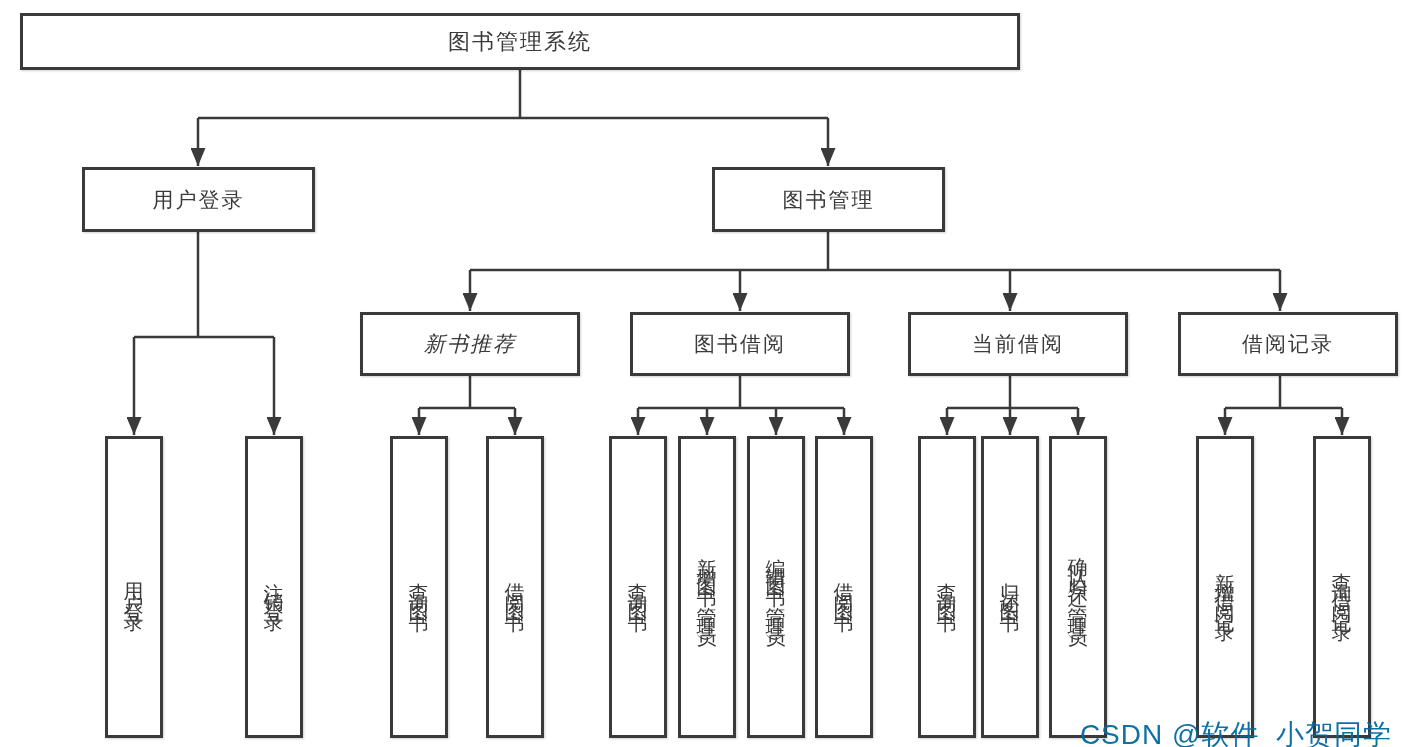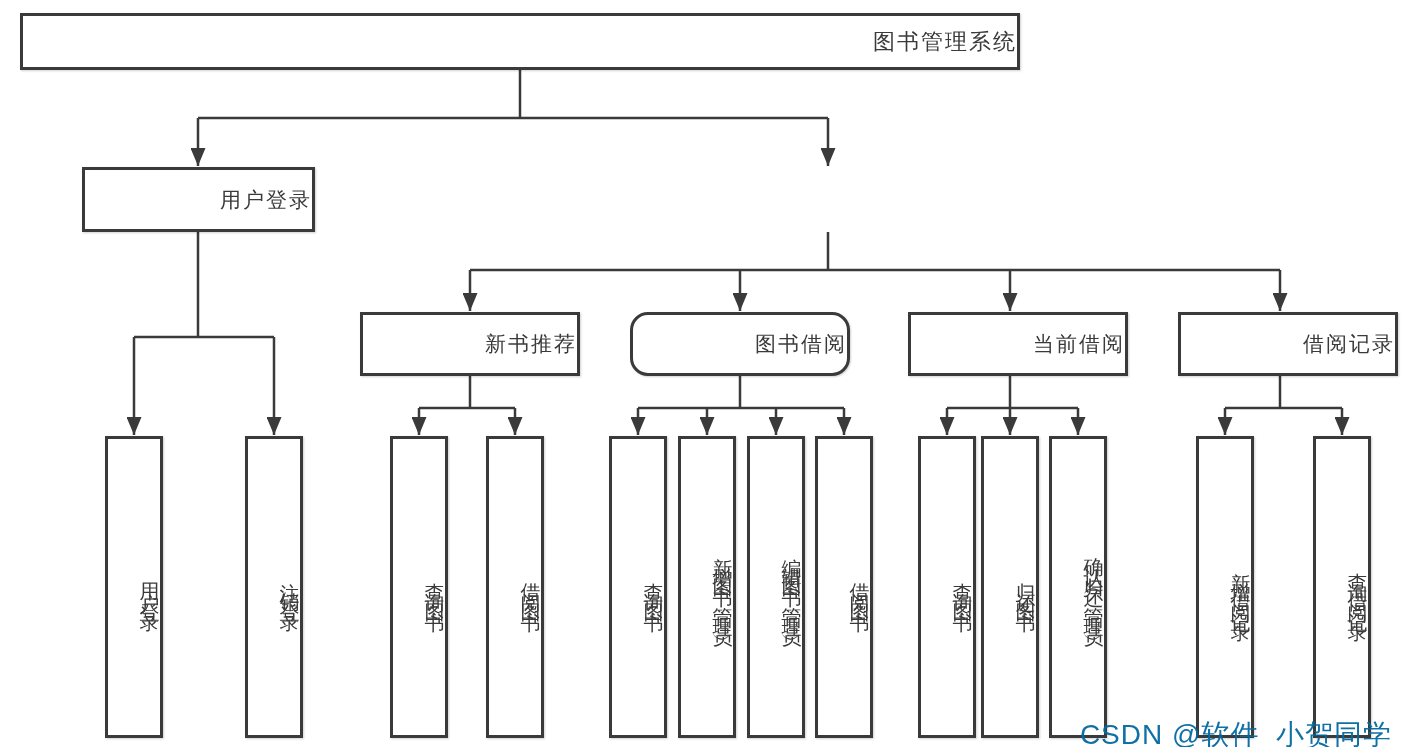--- a/index.html
+++ b/index.html
@@ -3,21 +3,21 @@
 <meta charset="utf-8">
 <style>
   html,body{margin:0;padding:0;background:#ffffff;}
   .stage{
     position:relative;width:1405px;height:747px;background:#ffffff;overflow:hidden;
     font-family:"Liberation Sans","DejaVu Sans",sans-serif;color:#3a3a3a;
   }
   .wires{position:absolute;left:0;top:0;}
   .node{
     position:absolute;box-sizing:border-box;background:#ffffff;
-    border:3px solid #3a3a3a;display:flex;align-items:center;justify-content:flex-end;
+    border:3px solid #3a3a3a;display:flex;align-items:center;justify-content:center;
     box-shadow:1px 1px 2px rgba(0,0,0,0.18);
   }
   .node span{white-space:nowrap;}
   .lvl1 span{font-size:22px;letter-spacing:2px;}
   .lvl2 span,.lvl3 span{font-size:21px;letter-spacing:2px;}
   .leaf span{
     writing-mode:vertical-rl;text-orientation:mixed;
     font-size:20px;line-height:1;letter-spacing:10px;
   }
   .watermark{
@@ -94,25 +94,28 @@
     </g>
   </svg>
 
   <div class="node lvl1" style="left:20px;top:13px;width:1000px;height:57px;">
     <span>图书管理系统</span>
   </div>
 
   <div class="node lvl2" style="left:82px;top:167px;width:233px;height:65px;">
     <span>用户登录</span>
   </div>
+  <div class="node lvl2" style="left:712px;top:167px;width:233px;height:65px;">
+    <span>图书管理</span>
+  </div>
 
-  <div class="node lvl3" style="left:360px;top:312px;width:220px;height:64px;">
+  <div class="node lvl3" style="left:360px;top:312px;width:220px;height:64px;font-style:italic;">
     <span>新书推荐</span>
   </div>
-  <div class="node lvl3" style="left:630px;top:312px;width:220px;height:64px;border-radius:18px;">
+  <div class="node lvl3" style="left:630px;top:312px;width:220px;height:64px;">
     <span>图书借阅</span>
   </div>
   <div class="node lvl3" style="left:900px;top:312px;width:220px;height:64px;margin-left:8px;">
     <span>当前借阅</span>
   </div>
   <div class="node lvl3" style="left:1170px;top:312px;width:220px;height:64px;margin-left:8px;">
     <span>借阅记录</span>
   </div>
 
   <div class="node leaf" style="left:105px;top:436px;width:58px;height:302px;">

